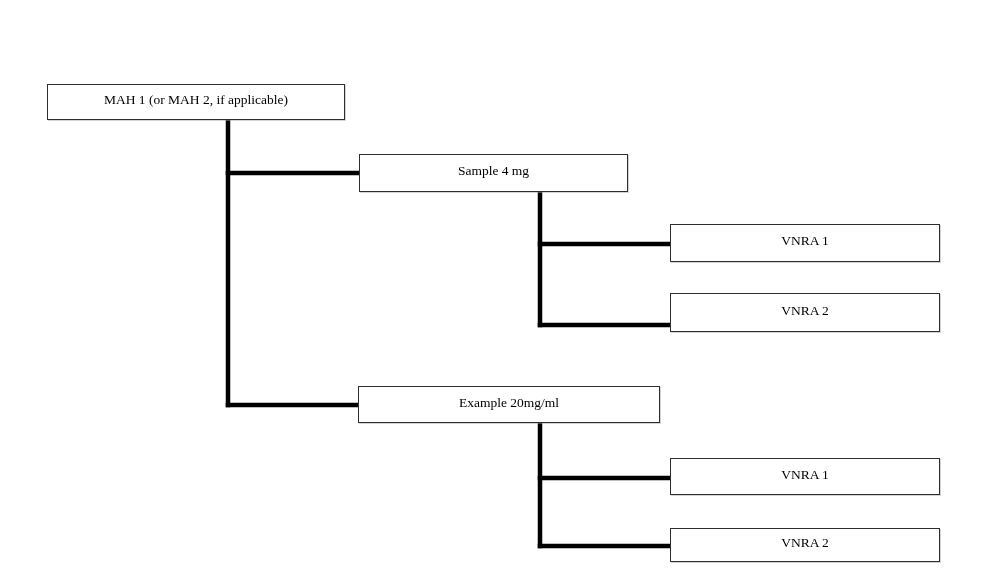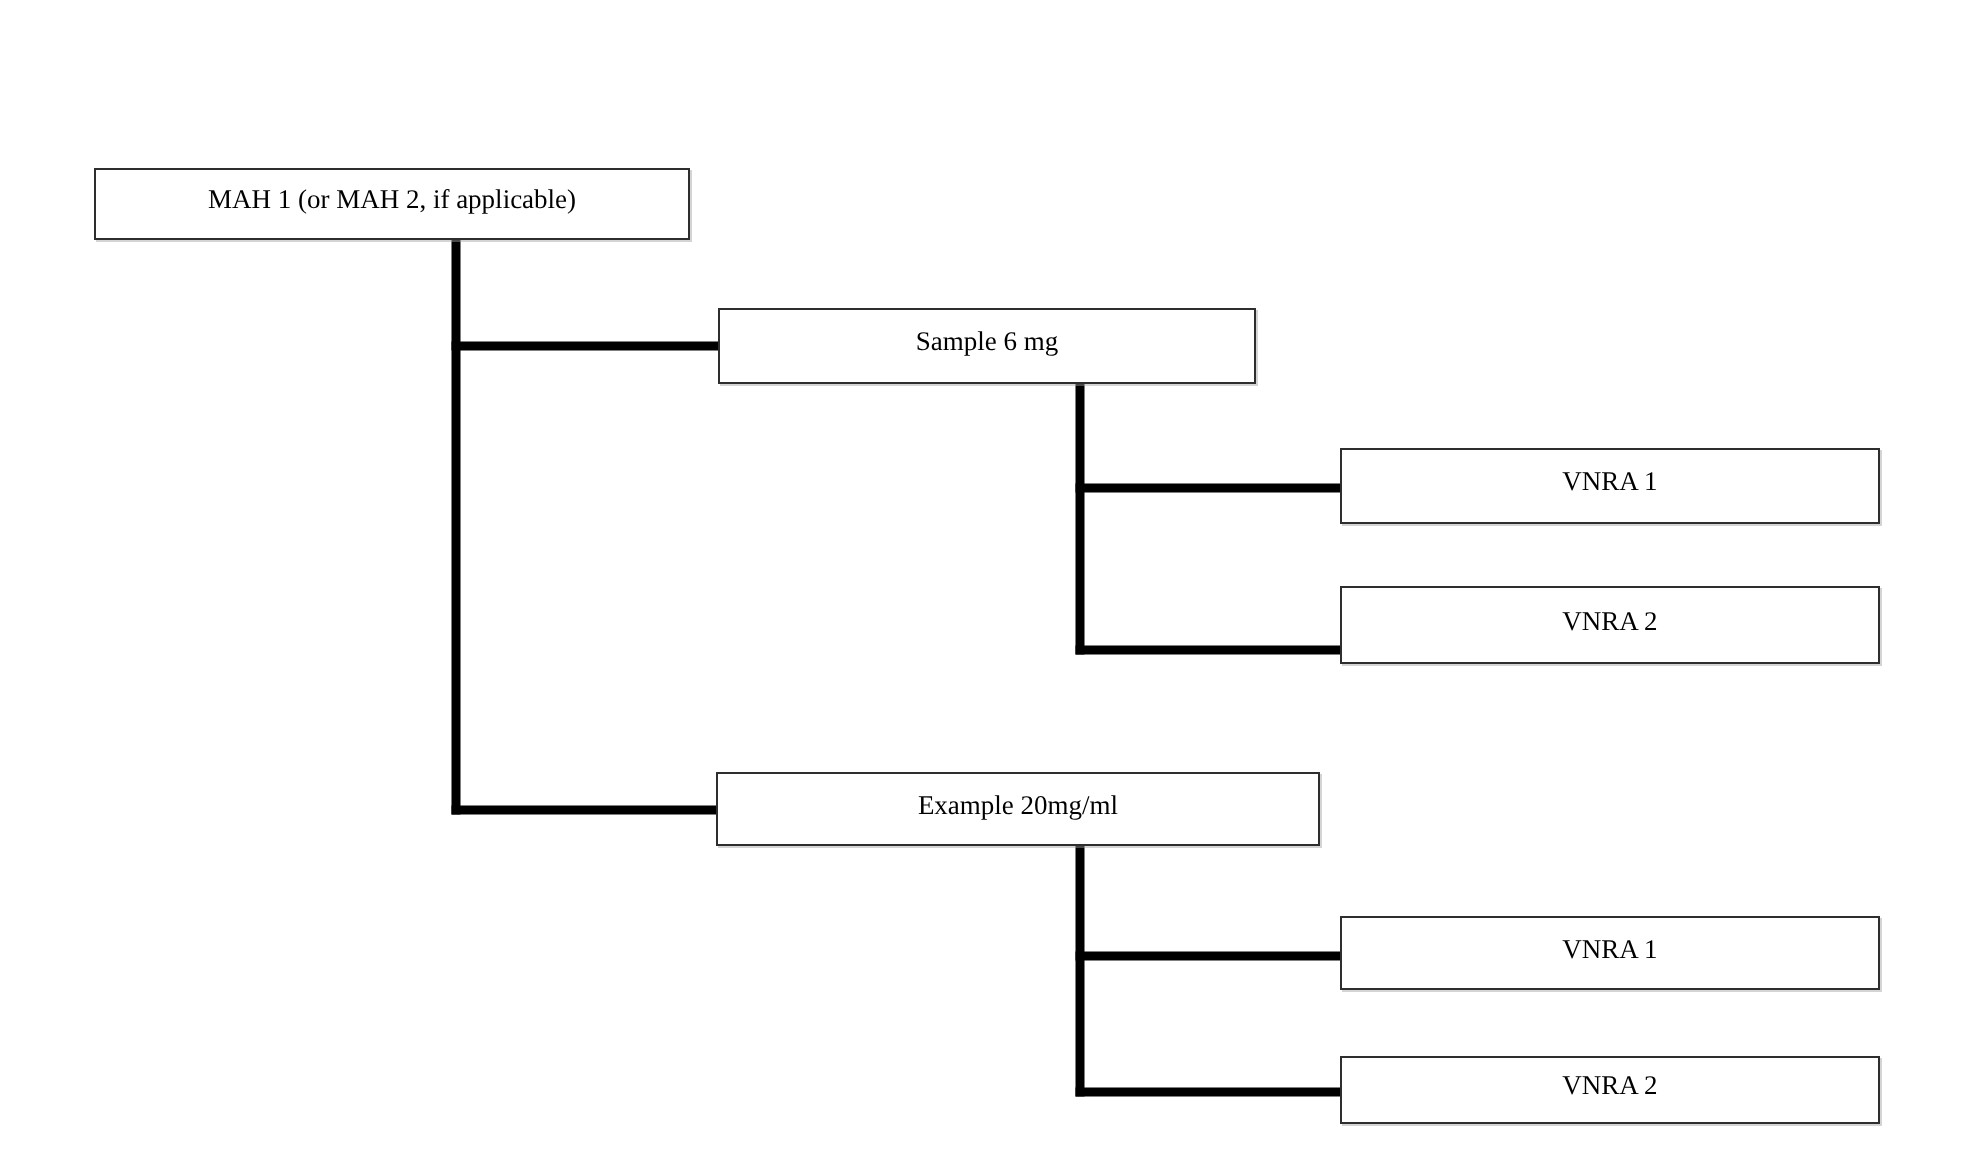--- a/index.html
+++ b/index.html
@@ -63,21 +63,21 @@
     <line x1="540" y1="423" x2="540" y2="546" stroke="#000000" stroke-width="4.5" stroke-linecap="square"></line>
     <line x1="540" y1="478" x2="670" y2="478" stroke="#000000" stroke-width="4.5" stroke-linecap="square"></line>
     <line x1="540" y1="546" x2="670" y2="546" stroke="#000000" stroke-width="4.5" stroke-linecap="square"></line>
   </svg>
 
   <div class="node node-root">
     <span>MAH 1 (or MAH 2, if applicable)</span>
   </div>
 
   <div class="node node-sample">
-    <span>Sample 6 mg</span>
+    <span>Sample 4 mg</span>
   </div>
 
   <div class="node node-vnra1a">
     <span>VNRA 1</span>
   </div>
 
   <div class="node node-vnra2a">
     <span>VNRA 2</span>
   </div>
 

